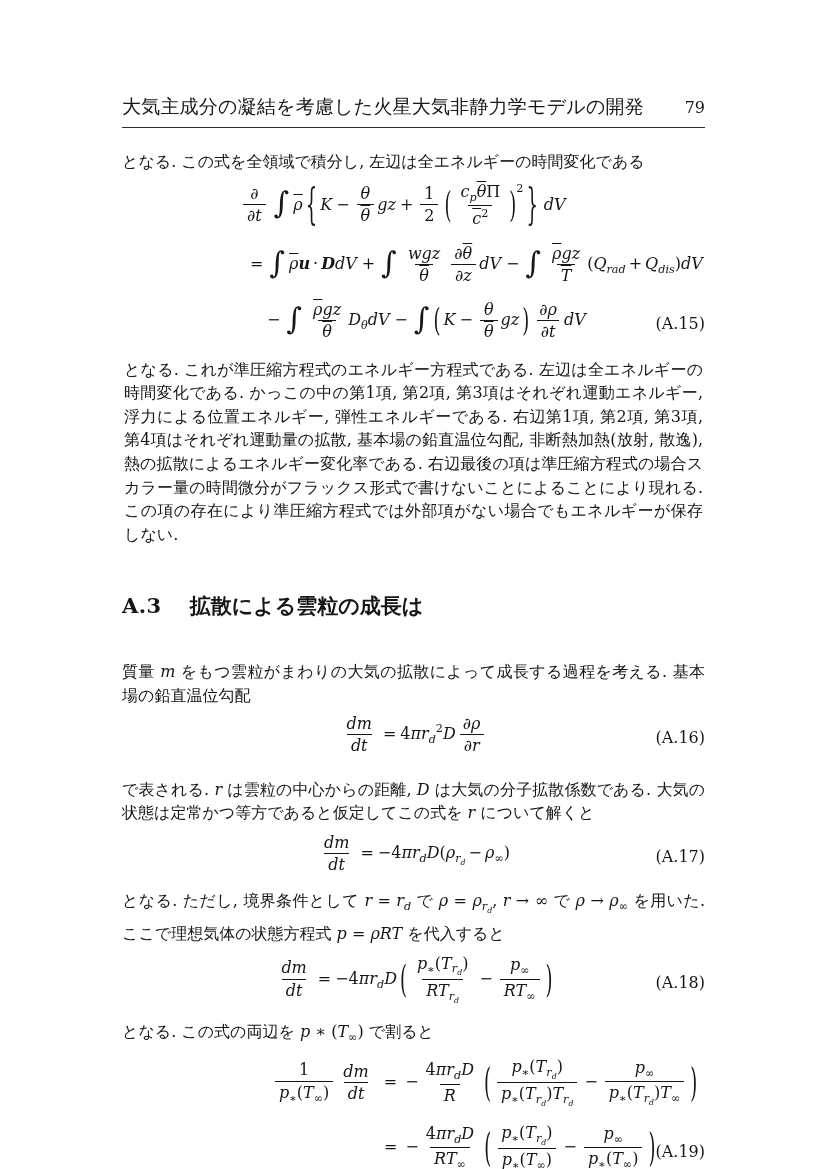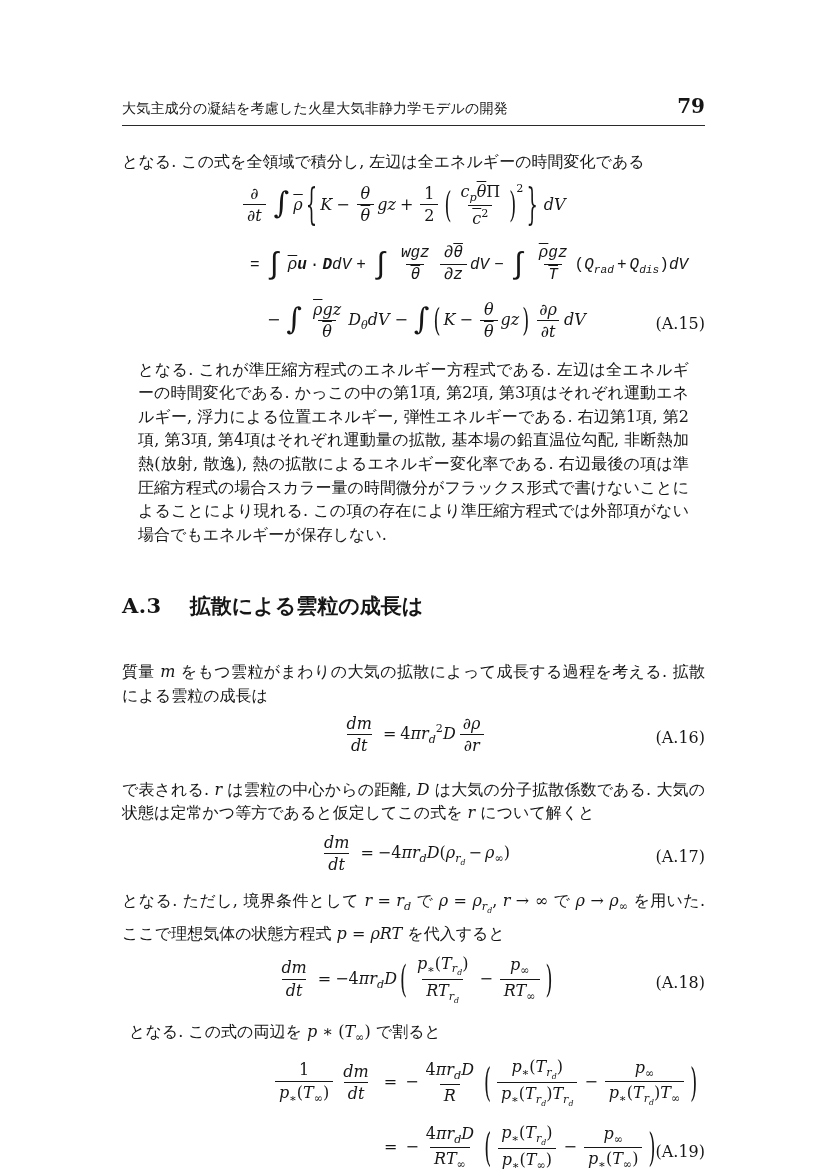--- a/index.html
+++ b/index.html
@@ -7,56 +7,56 @@
     position:relative; width:826px; height:1169px; background:#ffffff;
     color:#161616; font-family:"DejaVu Serif","Liberation Serif",serif;
     overflow:hidden;
   }
   
   .hdr {
     position:absolute; top:94px; left:122px; width:583px;
     border-bottom:1.3px solid #2a2a2a; padding-bottom:7px;
     display:flex; justify-content:space-between; align-items:baseline;
   }
-  .hdr-title { font-size:14px; letter-spacing:0.2px; }
-  .hdr-page  { font-weight:bold; font-size:20px; }
+  .hdr-title { font-size:19px; letter-spacing:0.2px; }
+  .hdr-page  { font-weight:normal; font-size:16px; }
   
   .ftr {
     position:absolute; top:1041px; left:122px; width:583px;
     border-top:1.3px solid #2a2a2a; padding-top:8px;
     display:flex; justify-content:space-between; align-items:baseline;
     font-size:14.5px;
   }
   
   .content { position:absolute; top:150px; left:122px; width:583px; }
   .para { margin:0; font-size:16px; line-height:23.6px; text-align:justify; text-justify:inter-ideograph; }
   .p-intro  { margin:0 0 8px; }
-  .p-energy { margin:2px 16px 0; }
+  .p-energy { margin:2px 2px 0; }
   .sec { margin:46px 0 40px; font-size:21px; font-weight:bold; display:flex; align-items:baseline; }
   .sec-num { letter-spacing:0.5px; }
   .sec-title { margin-left:28px; }
   .p-mass   { margin:0 0 6px; }
   .p-expr   { margin:18px 0 4px; }
   .p-bc     { margin:4px 0 4px; }
-  .p-divide { margin:0 7px 2px; }
+  .p-divide { margin:0 0 2px; }
   
   .eqblock { font-size:16px; }
   .eq-a15 { margin:8px 0 12px; }
   .eq-a16 { margin:4px 0 8px; }
   .eq-a17 { margin:8px 0 10px; }
   .eq-a18 { margin:8px 0 10px; }
   .eq-a19 { margin:8px 0 0; }
   .eqrow { position:relative; display:block; }
   .eqrow + .eqrow { margin-top:10px; }
   .eqline { display:inline-block; white-space:nowrap; line-height:1.25; }
   .eqrow.center { text-align:center; }
   .eqtag { position:absolute; right:0; top:50%; transform:translateY(-50%); font-size:16px; }
   .r1 { min-height:52px; } .r2 { min-height:46px; } .r3 { min-height:46px; }
   .rc { min-height:46px; } .rbig { min-height:56px; }
-  .ml118 { margin-left:118px; } .ml128 { margin-left:128px;font-family:Liberation Mono, monospace; } .ml145 { margin-left:145px; }
+  .ml118 { margin-left:118px; } .ml128 { margin-left:128px; } .ml145 { margin-left:145px; }
   .ml150 { margin-left:150px; } .ml262 { margin-left:262px; }
   
   .mr { }
   .mi { font-style:italic; }
   .mb { font-style:italic; font-weight:bold; }
   .ov { text-decoration:overline; }
   .msub  { font-size:70%; vertical-align:-0.35em; }
   .msup  { font-size:70%; vertical-align:0.6em; }
   .msuph { font-size:70%; vertical-align:1.55em; }
   .msp { display:inline-block; }
@@ -123,21 +123,21 @@
       </div>
     </div>
 
     <p class="para p-energy"><span class="mr">となる. これが準圧縮方程式のエネルギー方程式である. 左辺は全エネルギーの時間変化である. かっこの中の第1項, 第2項, 第3項はそれぞれ運動エネルギー, 浮力による位置エネルギー, 弾性エネルギーである. 右辺第1項, 第2項, 第3項, 第4項はそれぞれ運動量の拡散, 基本場の鉛直温位勾配, 非断熱加熱(放射, 散逸), 熱の拡散によるエネルギー変化率である. 右辺最後の項は準圧縮方程式の場合スカラー量の時間微分がフラックス形式で書けないことによることにより現れる. この項の存在により準圧縮方程式では外部項がない場合でもエネルギーが保存しない.</span></p>
 
     <h2 class="sec">
       <span class="sec-num">A.3</span>
       <span class="sec-title">拡散による雲粒の成長は</span>
     </h2>
 
-    <p class="para p-mass"><span class="mr">質量 </span><span class="mi">m</span><span class="mr"> をもつ雲粒がまわりの大気の拡散によって成長する過程を考える. 拡散による雲粒の成長は</span></p>
+    <p class="para p-mass"><span class="mr">質量 </span><span class="mi">m</span><span class="mr"> をもつ雲粒がまわりの大気の拡散によって成長する過程を考える. 基本場の鉛直温位勾配</span></p>
 
     <div class="eqblock eq-a16">
       <div class="eqrow rc center">
         <span class="eqline"><span class="frac">
               <span class="num"><span class="mi">dm</span></span>
               <span class="den"><span class="mi">dt</span></span>
             </span><span class="msp" style="width: 4px;"></span><span class="mr">=</span><span class="msp" style="width: 4px;"></span><span class="mr">4</span><span class="mi">πr</span><span class="msub"><span class="mi">d</span></span><span class="msup"><span class="mr">2</span></span><span class="mi">D</span><span class="frac">
               <span class="num"><span class="mi">∂ρ</span></span>
               <span class="den"><span class="mi">∂r</span></span>
             </span></span>

